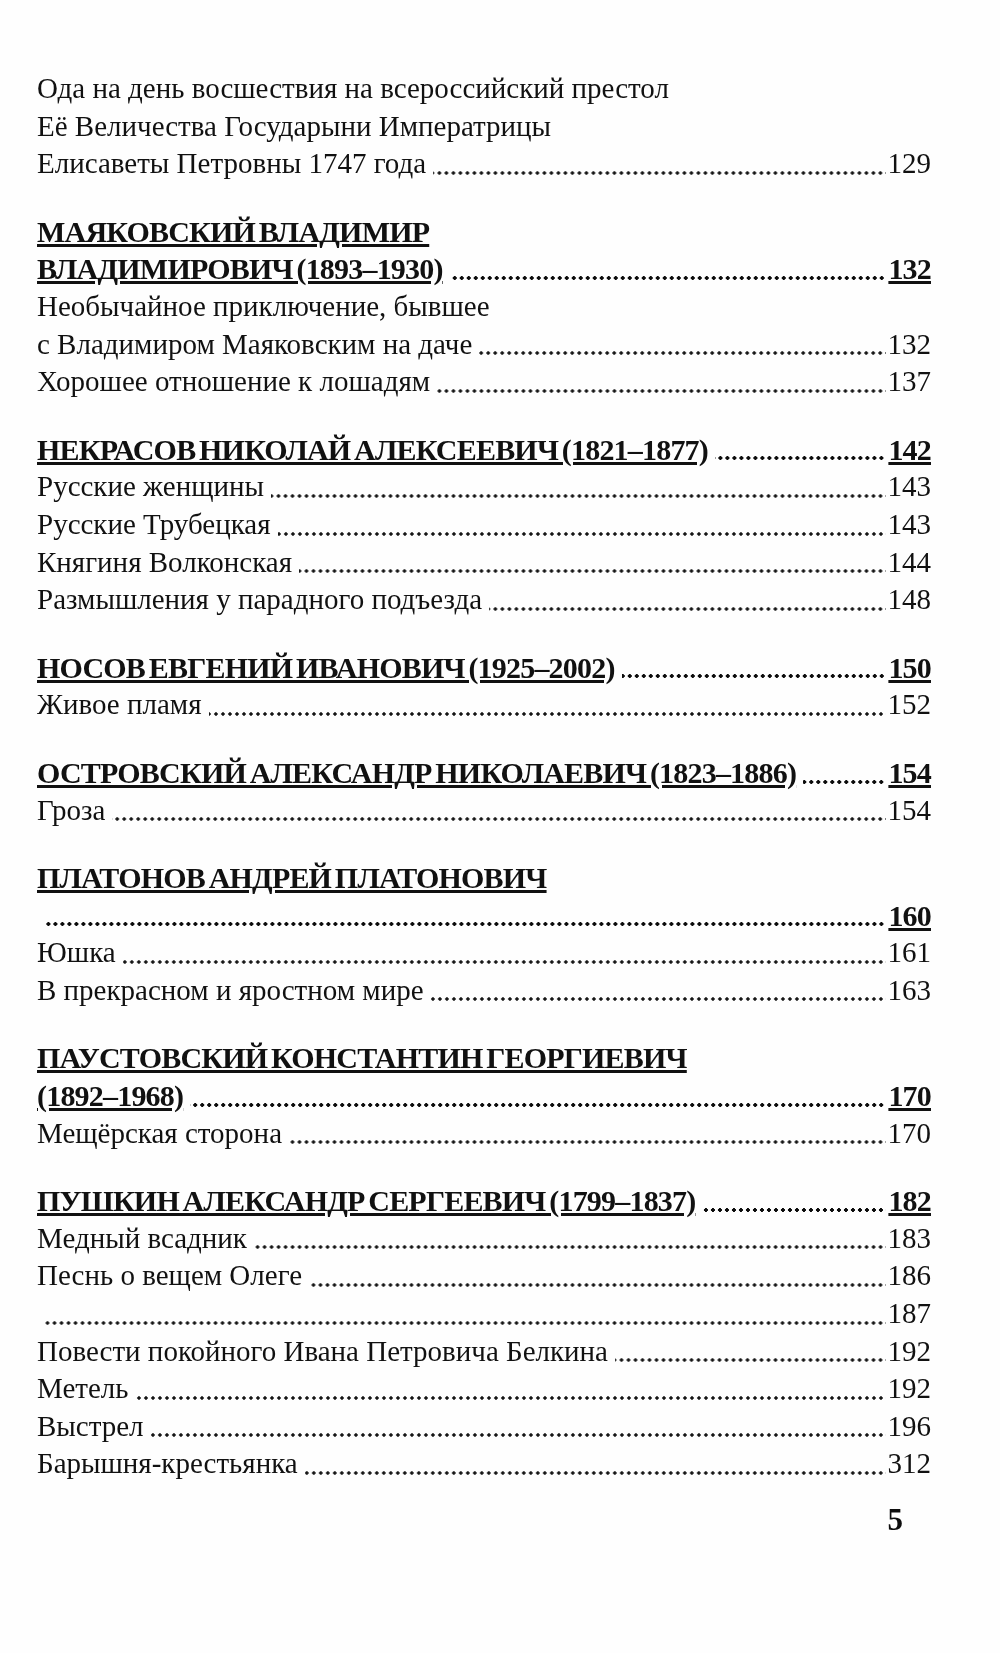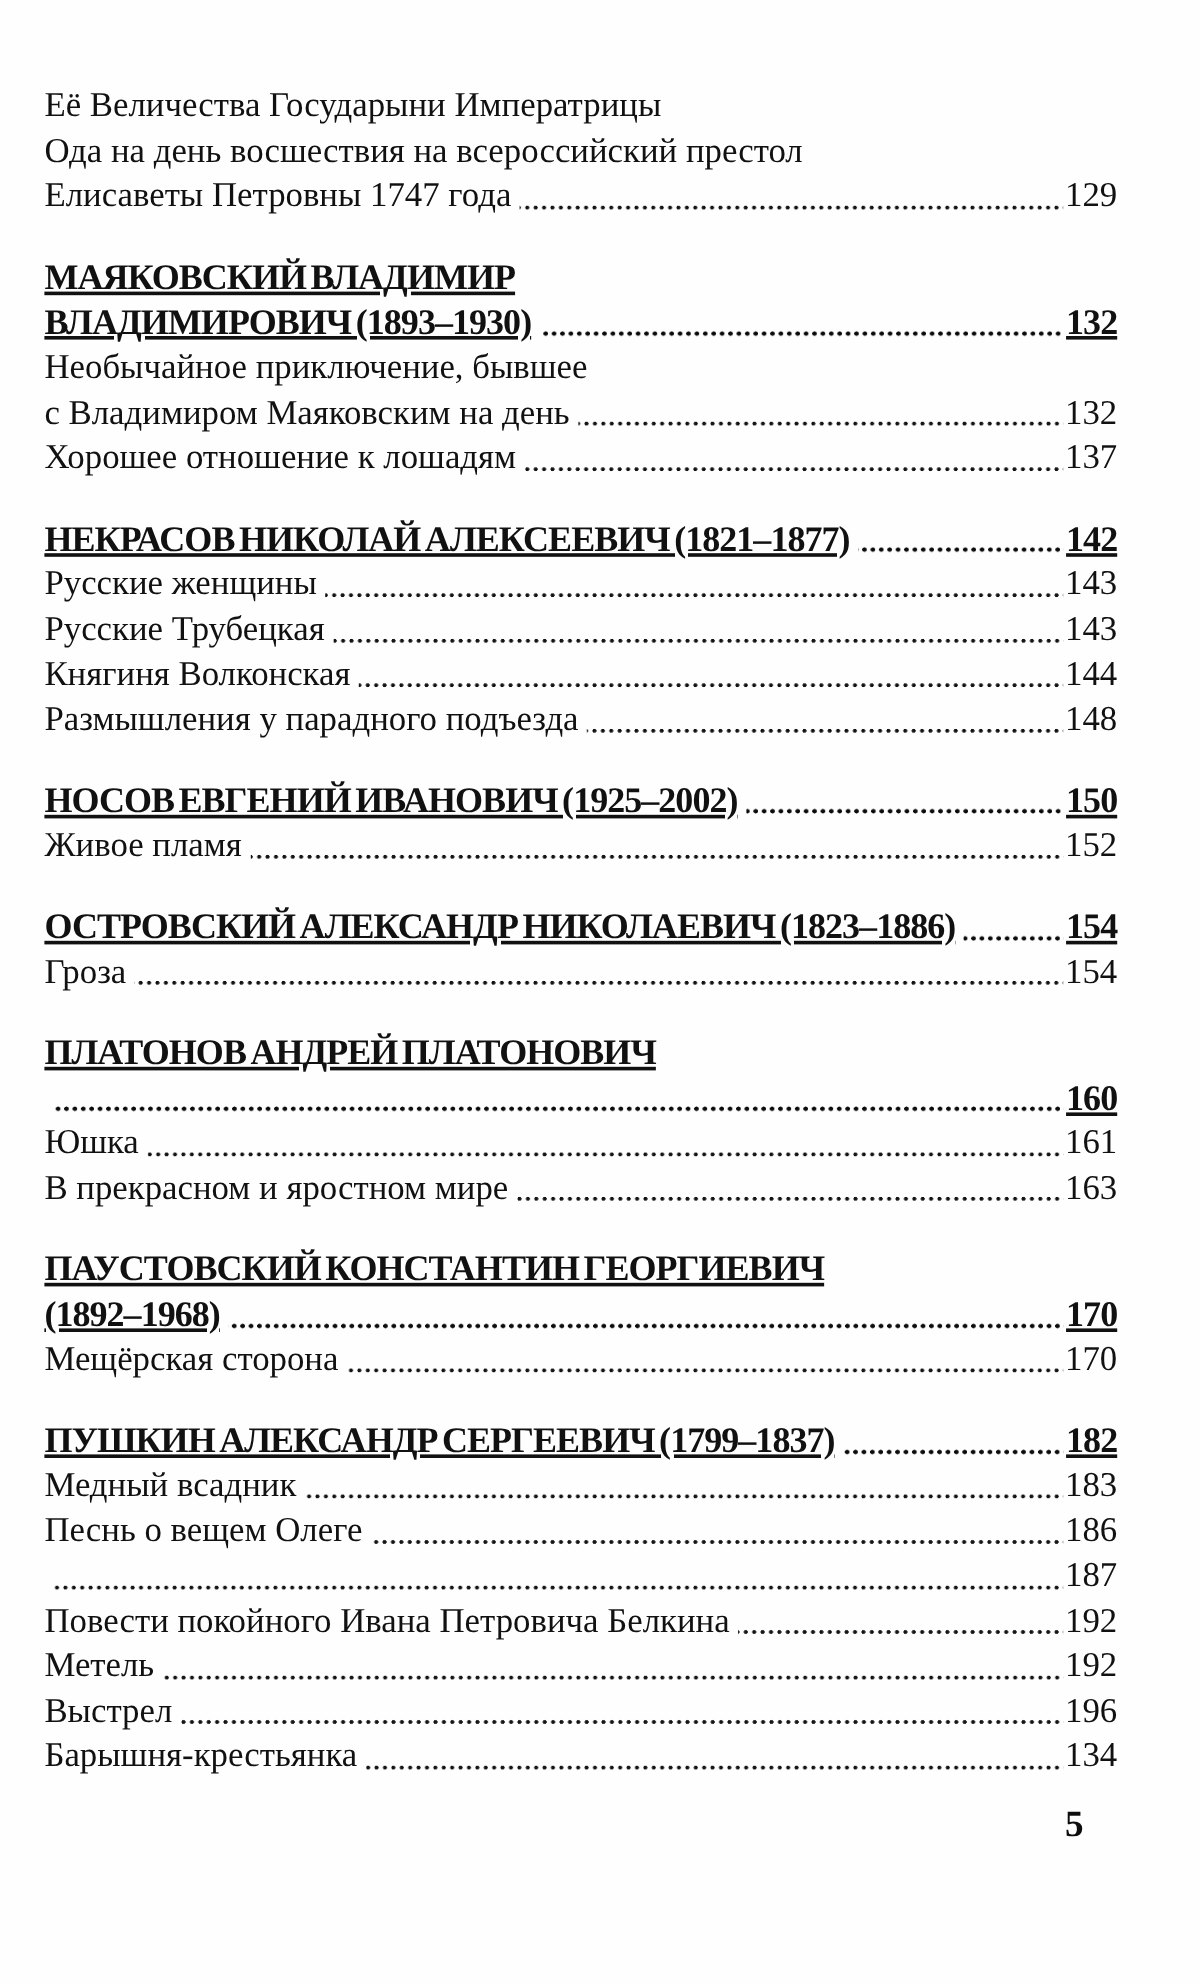--- a/index.html
+++ b/index.html
@@ -69,44 +69,44 @@
     font-family: "Liberation Serif", "DejaVu Serif", serif;
     color: #0d0d0d;
   }
 </style>
 </head>
 <body>
 
 <div class="page">
   <div class="toc" id="toc">
       <div class="toc-row">
+        <span class="title">Ода на день восшествия на всероссийский престол</span>
+      </div>
+      <div class="toc-row">
         <span class="title">Её Величества Государыни Императрицы</span>
       </div>
       <div class="toc-row">
-        <span class="title">Ода на день восшествия на всероссийский престол</span>
-      </div>
-      <div class="toc-row">
         <span class="title">Елисаветы Петровны 1747 года</span>
         <span class="leader"></span>
         <span class="page-num">129</span>
       </div>
       <div class="gap"></div>
       <div class="toc-row bold">
         <span class="title">МАЯКОВСКИЙ ВЛАДИМИР</span>
       </div>
       <div class="toc-row bold">
         <span class="title">ВЛАДИМИРОВИЧ (1893–1930)</span>
         <span class="leader"></span>
         <span class="page-num">132</span>
       </div>
       <div class="toc-row">
         <span class="title">Необычайное приключение, бывшее</span>
       </div>
       <div class="toc-row">
-        <span class="title">с Владимиром Маяковским на день</span>
+        <span class="title">с Владимиром Маяковским на даче</span>
         <span class="leader"></span>
         <span class="page-num">132</span>
       </div>
       <div class="toc-row">
         <span class="title">Хорошее отношение к лошадям</span>
         <span class="leader"></span>
         <span class="page-num">137</span>
       </div>
       <div class="gap"></div>
       <div class="toc-row bold">
@@ -219,19 +219,19 @@
         <span class="page-num">192</span>
       </div>
       <div class="toc-row">
         <span class="title">Выстрел</span>
         <span class="leader"></span>
         <span class="page-num">196</span>
       </div>
       <div class="toc-row">
         <span class="title">Барышня-крестьянка</span>
         <span class="leader"></span>
-        <span class="page-num">134</span>
+        <span class="page-num">312</span>
       </div>
     </div>
   <div class="footer">
     <span class="folio">5</span>
   </div>
 </div>
 
 </body></html>

